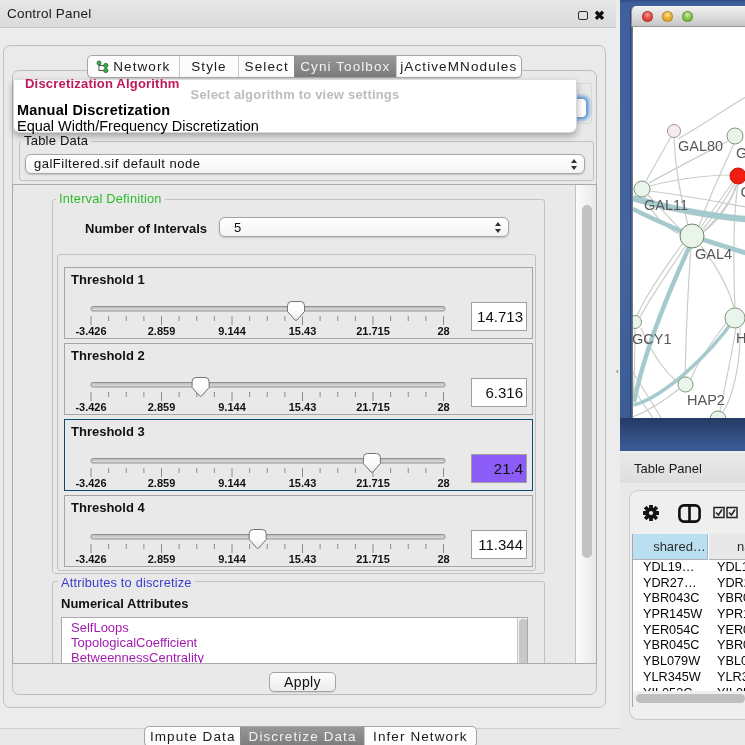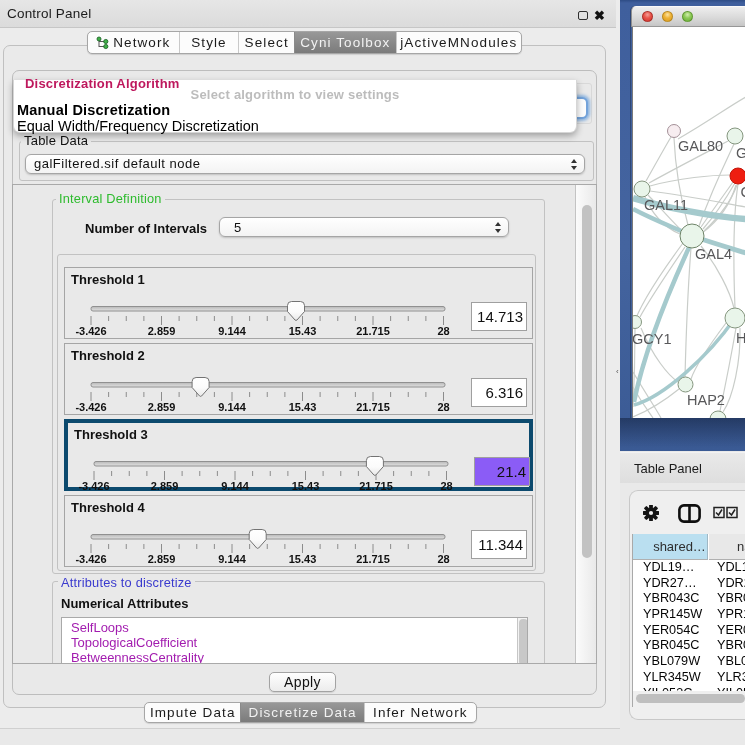--- a/index.html
+++ b/index.html
@@ -6,21 +6,21 @@
 html,body { width:745px; height:745px; }
 body { background:#e9e9e9; font-family:"Liberation Sans",sans-serif; position:relative; overflow:hidden; }
 .abs { position:absolute; }
 .combo { background:linear-gradient(#ffffff,#f3f3f3); border:1px solid #a5a5a5; border-radius:6px; box-shadow:0 1px 2px rgba(0,0,0,.18); }
 .combo .ctext { position:absolute; left:9px; top:0; font-size:13px; line-height:18px; color:#111; }
 .arr { position:absolute; width:0; height:0; }
 .arr.up { border-left:3.2px solid transparent; border-right:3.2px solid transparent; border-bottom:4.5px solid #333; }
 .arr.dn { border-left:3.2px solid transparent; border-right:3.2px solid transparent; border-top:4.5px solid #333; }
 .grp { position:absolute; border:1px solid #c2c2c2; border-radius:3px; }
 .grptitle { position:absolute; background:#e9e9e9; padding:0 3px; font-size:12.8px; letter-spacing:0.2px; }
-.tabstrip { position:absolute; z-index:10; display:flex; background:#fcfcfc; border:1px solid #a6a6a6; border-radius:5px; overflow:hidden; box-shadow:0 1px 1px rgba(0,0,0,.12); }
+.tabstrip { position:absolute; z-index:10; display:flex; background:#fcfcfc; border:1px solid #a6a6a6; border-radius:5px; overflow:hidden; box-shadow:0 1px 1px rgba(0,0,0,.12);margin-top:24px; }
 .tabstrip .seg { font-size:13.5px; font-weight:400; letter-spacing:1.1px; color:#1a1a1a; text-align:center; border-left:1px solid #c9c9c9; display:flex; align-items:center; justify-content:center; }
 .tabstrip .seg:first-child { border-left:none; }
 .tabstrip .seg.sel { background:linear-gradient(#989898,#7b7b7b); color:#f2f2f2; border-left-color:#8a8a8a; }
 </style>
 </head>
 <body>
 
 <div class="abs" style="left:0;top:0;width:620px;height:729px;background:#ececec;border-bottom:1px solid #d0d0d0;"></div>
 <div class="abs" style="left:616px;top:369px;width:5px;height:6px;color:#555;font-size:8px;line-height:6px;">‹</div>
 
@@ -165,21 +165,21 @@
           <text x="96.5" y="66.5" text-anchor="middle">2.859</text>
           <text x="167.0" y="66.5" text-anchor="middle">9.144</text>
           <text x="237.5" y="66.5" text-anchor="middle">15.43</text>
           <text x="308.0" y="66.5" text-anchor="middle">21.715</text>
           <text x="378.5" y="66.5" text-anchor="middle">28</text>
         </g>
       <path d="M 127.1,43.5 L 127.1,37.5 Q 127.1,33.5 131.1,33.5 L 140.1,33.5 Q 144.1,33.5 144.1,37.5 L 144.1,43.5 L 136.6,52 Q 135.6,52.8 134.6,52 Z" fill="url(#thumbg1)" stroke="#737373" stroke-width="1"></path>
     </svg>
     <div class="abs" style="left:406px;top:34px;width:56px;height:29px;background:#fff;border:1px solid #9f9f9f;font-size:15px;color:#111;text-align:right;line-height:27px;padding-right:3px;">6.316</div>
   </div>
-  <div class="abs" style="left:51px;top:234px;width:469px;height:72px;border:4px solid #0c4a6e;background:#e9e9e9;">
+  <div class="abs" style="left:51px;top:234px;width:469px;height:72px;border:1px solid #0c4a6e;background:#e9e9e9;">
     <div class="abs" style="left:6px;top:4px;font-size:13px;font-weight:700;color:#111;">Threshold 3</div>
     <svg class="abs" style="left:0;top:0;" width="469" height="72" viewBox="0 0 469 72">
       <defs>
         <linearGradient id="groove2" x1="0" y1="0" x2="0" y2="1">
           <stop offset="0" stop-color="#b8b8b8"></stop>
             <stop offset="1" stop-color="#e2e2e2"></stop>
         </linearGradient>
         <linearGradient id="thumbg2" x1="0" y1="0" x2="0" y2="1">
           <stop offset="0" stop-color="#ffffff"></stop>
             <stop offset="0.55" stop-color="#fbfbfb"></stop>

